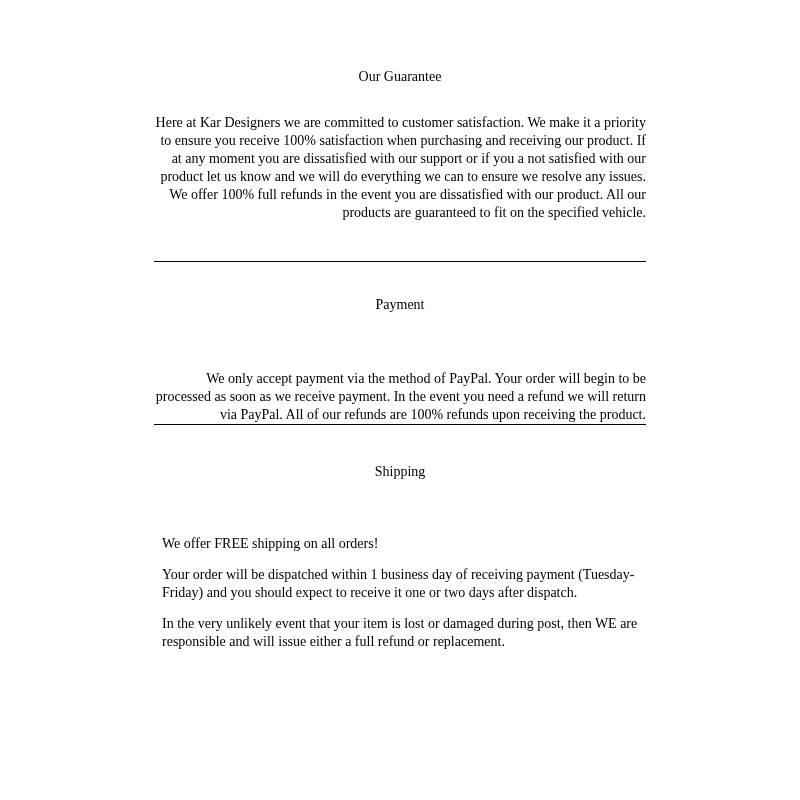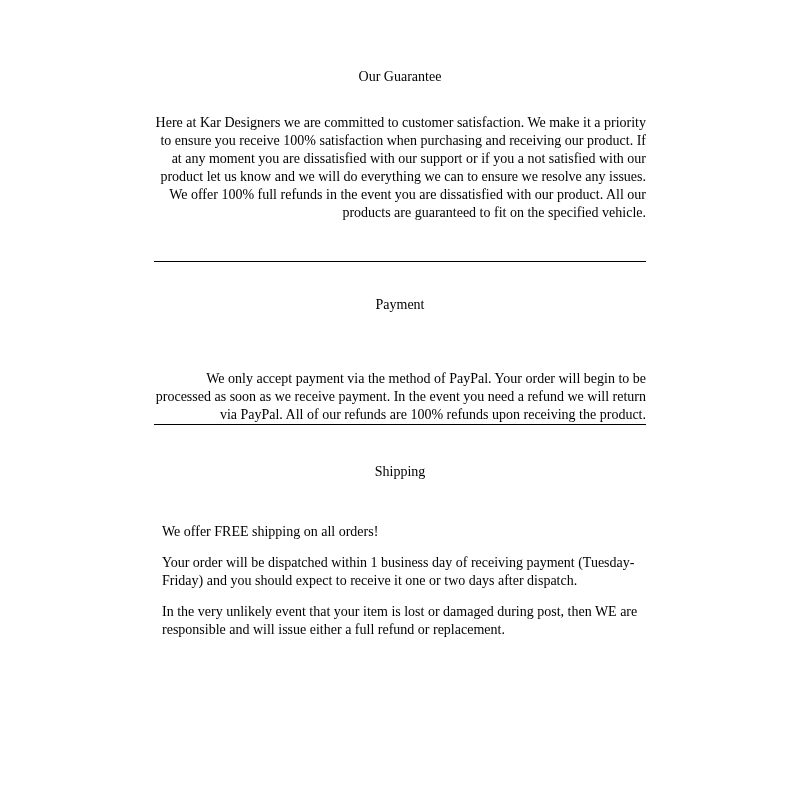--- a/index.html
+++ b/index.html
@@ -42,21 +42,21 @@
     margin: 0;
     width: 100%;
   }
   
   .t-guarantee   { margin-bottom: 28px; }
   .p-guarantee   { margin-bottom: 39px; }
   .hr-1          { margin-bottom: 34px; }
   .t-payment     { margin-bottom: 56px; }
   .p-payment     { }
   .hr-2          { margin-bottom: 38px; }
-  .t-shipping    { margin-bottom: 42px; }
+  .t-shipping    { margin-bottom: 54px; }
   .p-ship        { margin-bottom: 13px; }
 </style>
 </head>
 <body>
 
 <div class="doc">
 
   <section>
     <h2 class="section-title t-guarantee">Our Guarantee</h2>
     <p class="centered-body p-guarantee">Here at Kar Designers we are committed to customer satisfaction. We make it a priority to ensure you receive 100% satisfaction when purchasing and receiving our product.  If at any moment you are dissatisfied with our support or if you a not satisfied with our product let us know and we will do everything we can to ensure we resolve any issues. We offer 100% full refunds in the event you are dissatisfied with our product. All our products are guaranteed to fit on the specified vehicle.</p>

